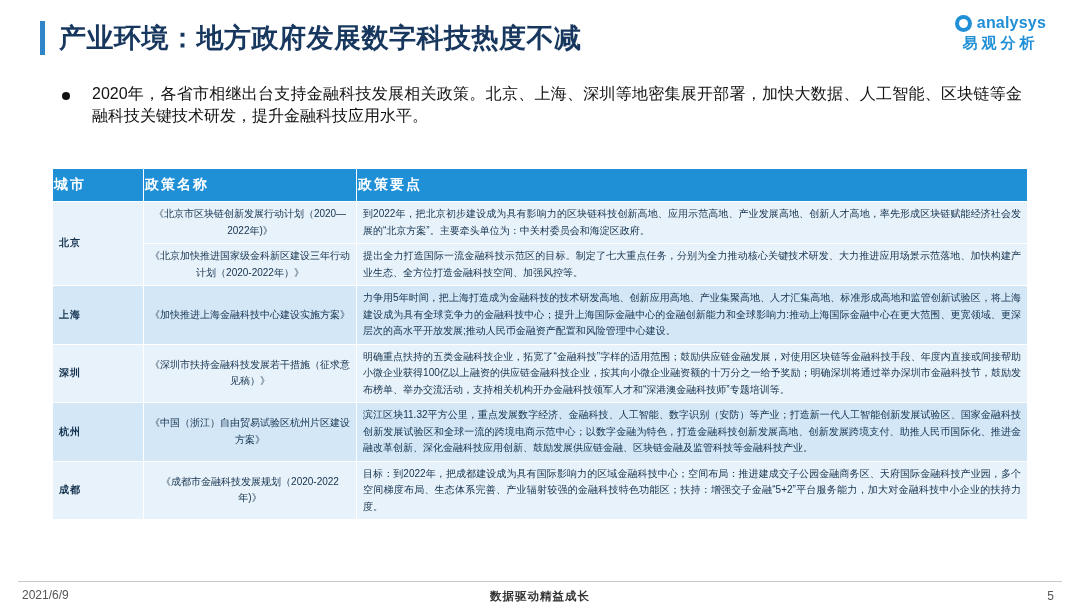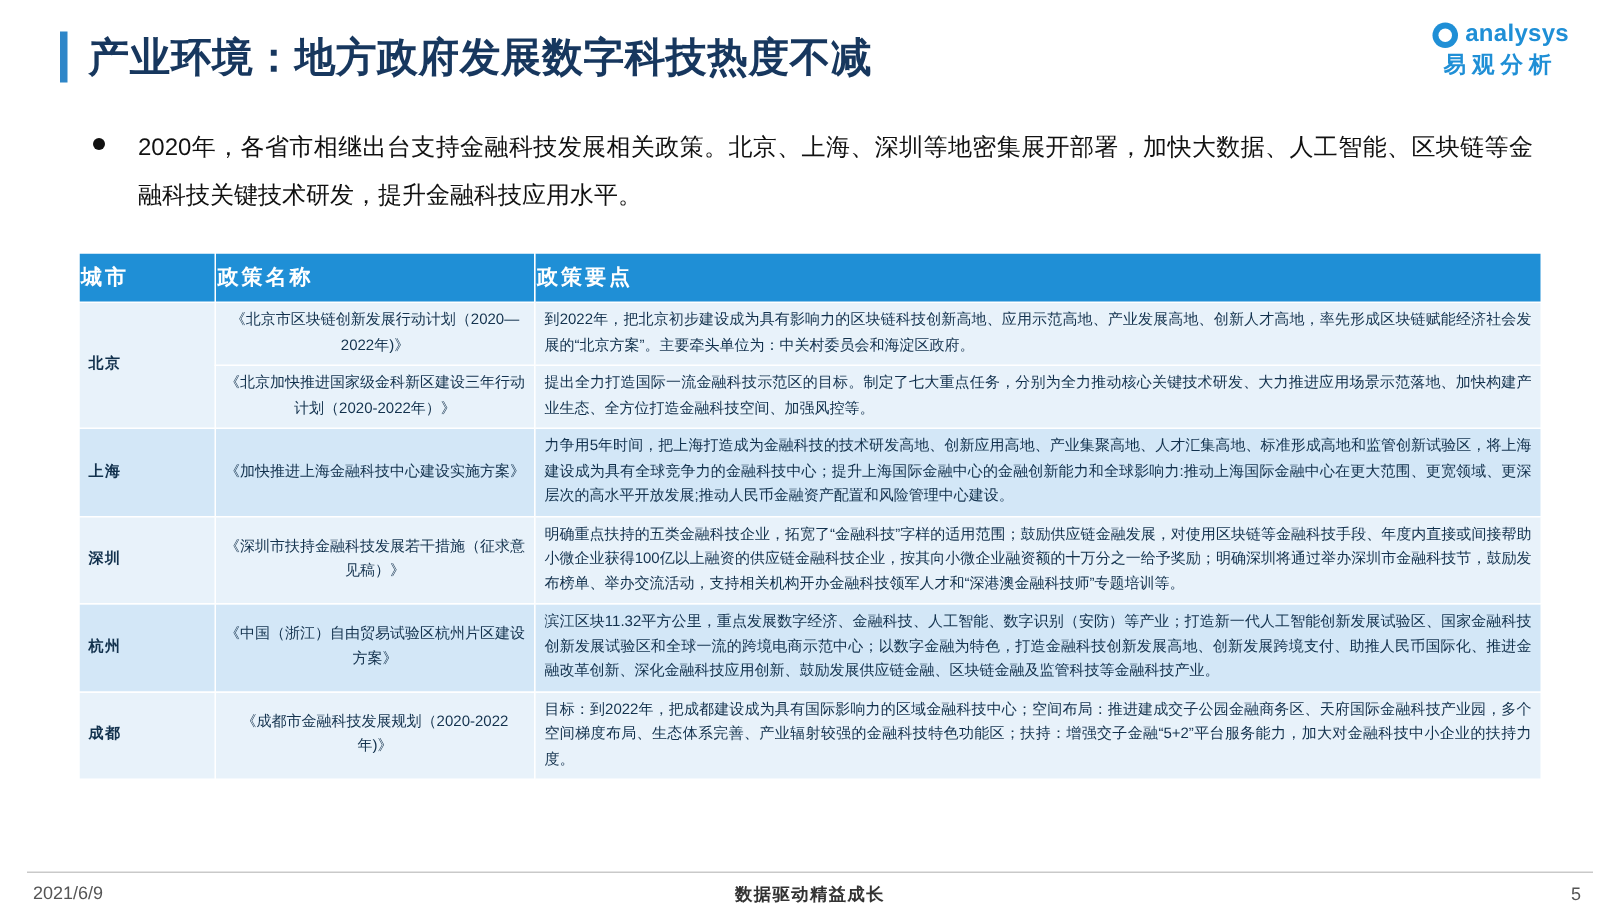--- a/index.html
+++ b/index.html
@@ -99,21 +99,21 @@
     width: 8px;
     height: 8px;
     border-radius: 50%;
     background: #111;
     margin-top: 9px;
     margin-right: 22px;
     flex: none;
   }
   .bullet-text {
     font-size: 16px;
-    line-height: 32px;
+    line-height: 22px;
     color: #111;
     text-align: justify;
   }
 
   
   .table-caption {
     position: absolute;
     top: 142px;
     left: 0;
     width: 1080px;

